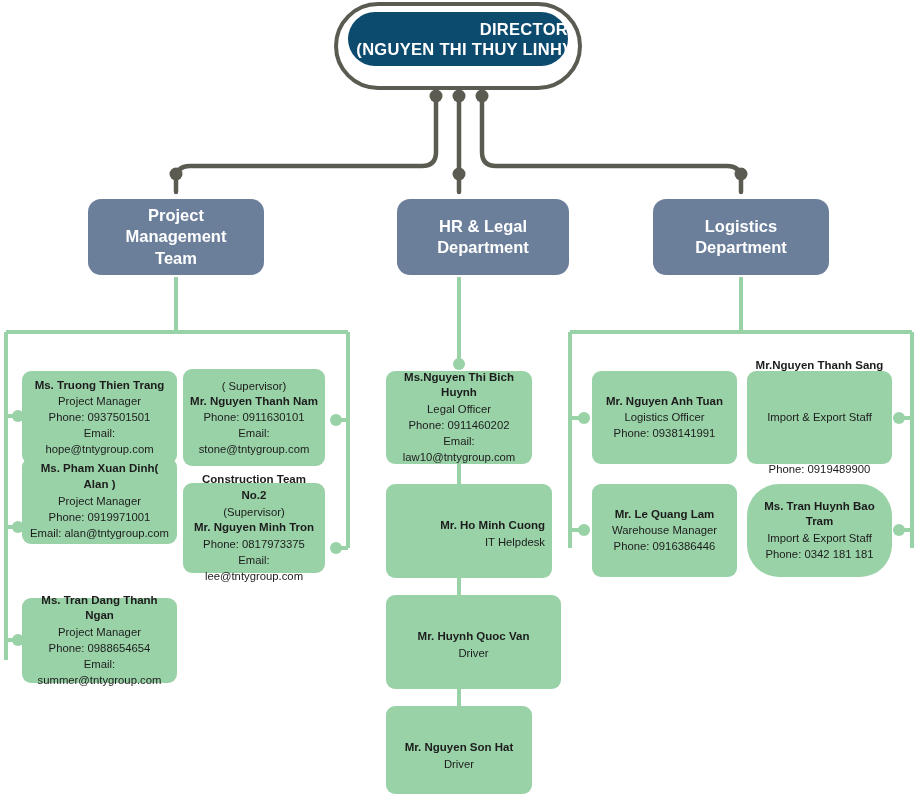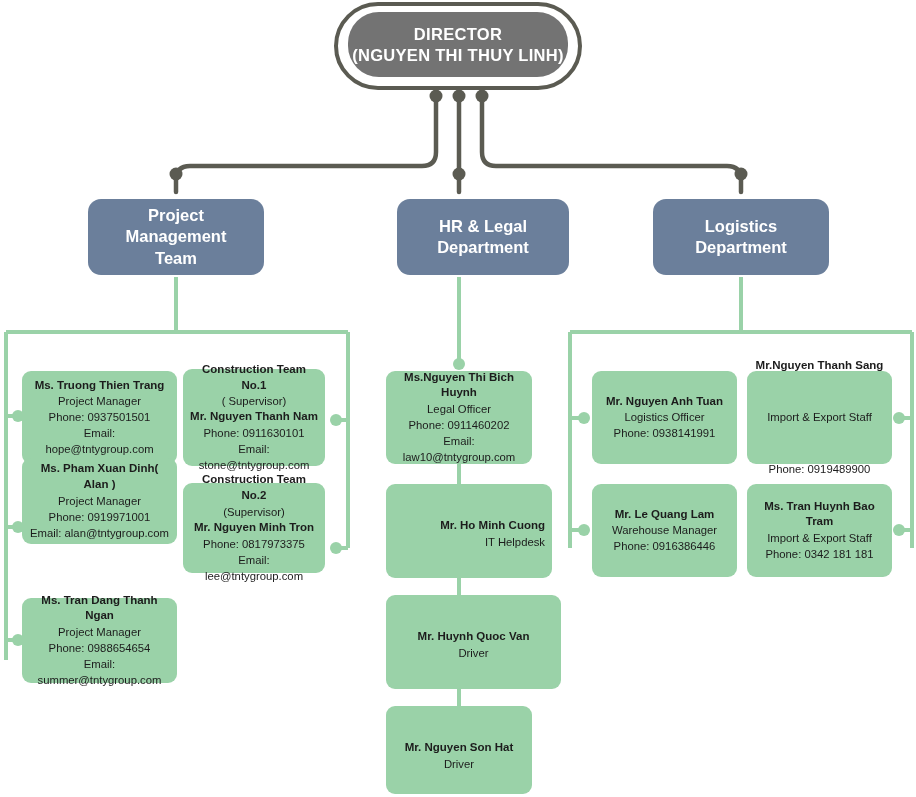--- a/index.html
+++ b/index.html
@@ -36,27 +36,27 @@
     border: 4px solid #5b5b52;
     border-radius: 46px;
     box-sizing: border-box;
     background: #ffffff;
   }
   .director-box {
     position: absolute;
     left: 348px;
     top: 12px;
     width: 220px;
-    height: 65px;
-    background: #737373;
+    height: 54px;
+    background: #0c4a6e;
     border-radius: 31px;
     box-sizing: border-box;
     display: flex;
     flex-direction: column;
-    align-items: center;
+    align-items: flex-end;
     justify-content: center;
     color: #ffffff;
     font-weight: bold;
     font-size: 16.5px;
     letter-spacing: 0.3px;
     line-height: 1.22;
     text-align: center;
   }
 
   
@@ -116,21 +116,21 @@
   
   #c-hr-1 { left: 386px; top: 371px; width: 146px; height: 93px; }
   #c-hr-2 { left: 386px; top: 484px; width: 166px; height: 94px; align-items: flex-end; }
   #c-hr-3 { left: 386px; top: 595px; width: 175px; height: 94px; }
   #c-hr-4 { left: 386px; top: 706px; width: 146px; height: 88px; }
 
   
   #c-lg-1 { left: 592px; top: 371px; width: 145px; height: 93px; }
   #c-lg-2 { left: 592px; top: 484px; width: 145px; height: 93px; }
   #c-lg-3 { left: 747px; top: 371px; width: 145px; height: 93px; gap: 36px; }
-  #c-lg-4 { left: 747px; top: 484px; width: 145px; height: 93px; }
+  #c-lg-4 { left: 747px; top: 484px; width: 145px; height: 93px; border-radius: 32px; }
 </style>
 </head>
 <body>
 
 <div id="chart">
 
   <svg id="wires" viewBox="0 0 916 797">
     <g fill="none" stroke="#5b5b52" stroke-width="4.5" stroke-linecap="round">
 
       <path d="M436,96 L436,152 Q436,166 422,166 L190,166 Q176,166 176,180 L176,192"></path>
@@ -233,21 +233,20 @@
     <div class="ln">Email: alan@tntygroup.com</div>
   </div>
   <div class="card" id="c-pm-3">
     <div class="nm">Ms. Tran Dang Thanh Ngan</div>
     <div class="ln">Project Manager</div>
     <div class="ln">Phone: 0988654654</div>
     <div class="ln">Email: summer@tntygroup.com</div>
   </div>
 
   <div class="card" id="c-pm-4">
-    <div class="nm">Construction Team No.1</div>
     <div class="ln">( Supervisor)</div>
     <div class="nm">Mr. Nguyen Thanh Nam</div>
     <div class="ln">Phone: 0911630101</div>
     <div class="ln">Email: stone@tntygroup.com</div>
   </div>
   <div class="card" id="c-pm-5">
     <div class="nm">Construction Team No.2</div>
     <div class="ln">(Supervisor)</div>
     <div class="nm">Mr. Nguyen Minh Tron</div>
     <div class="ln">Phone: 0817973375</div>

